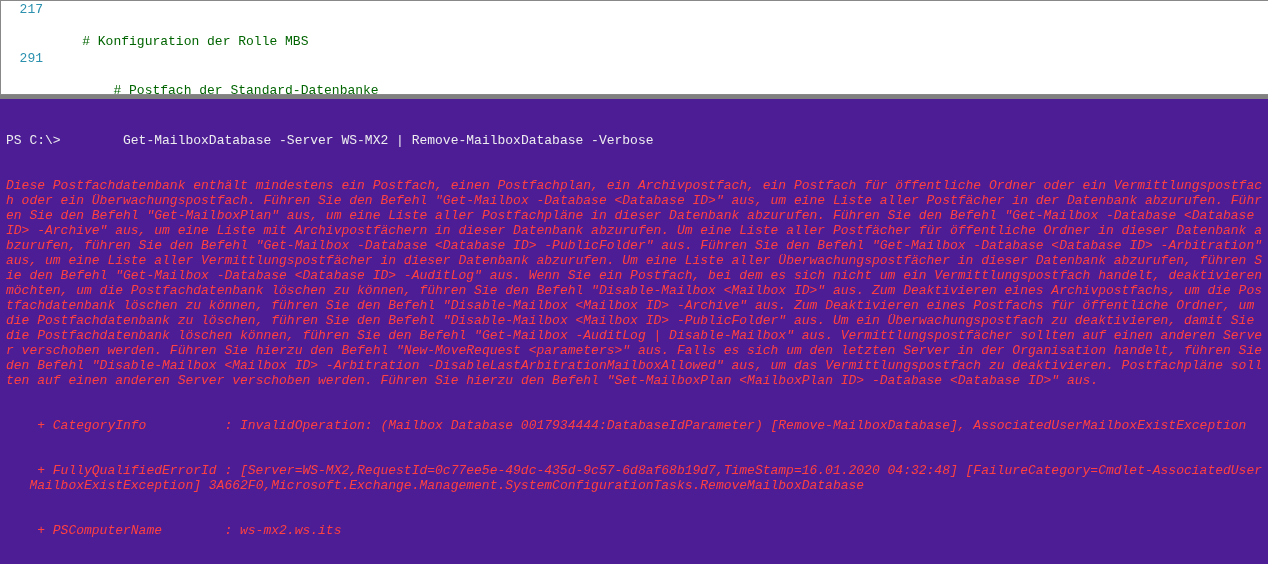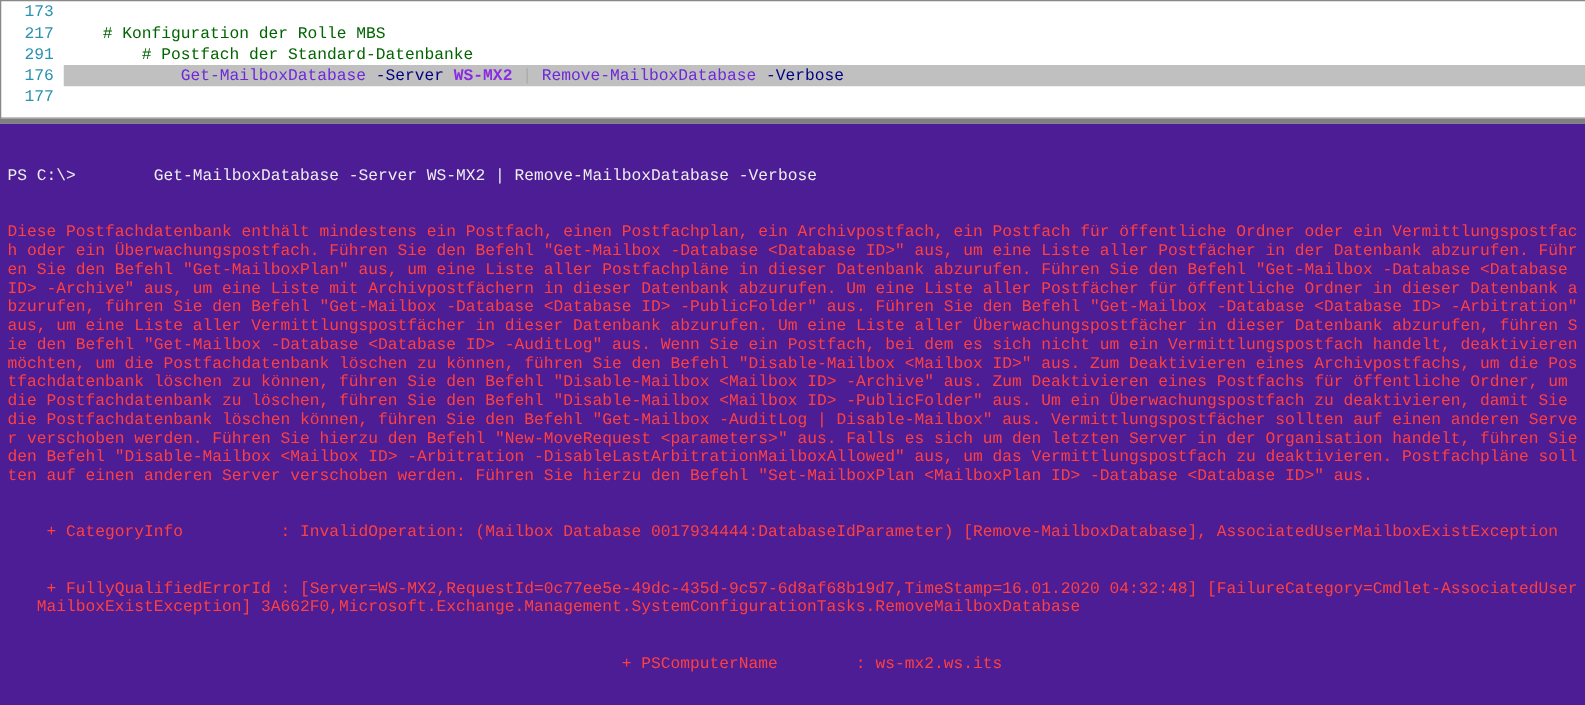--- a/index.html
+++ b/index.html
@@ -28,20 +28,21 @@
     width: 50px;
     text-align: right;
     color: #2b91af;
     padding-right: 8px;
     user-select: none;
     flex-shrink: 0;
   }
   .code-content {
     flex: 1;
     white-space: pre;
+    margin-top: 32px;
   }
   .tok-comment { color: #006400; }
   .tok-cmdlet  { color: #6d28d9; }
   .tok-param   { color: #000080; }
   .tok-value   { color: #8a2be2; font-weight: bold; }
   .tok-op      { color: #a9a9a9; }
   .sel { background: #c0c0c0; }
   .splitter {
     height: 4px;
     background: #808080;
@@ -50,36 +51,35 @@
     background: #4c1d95;
     color: #eee;
     height: 465px;
     padding: 4px 6px;
     overflow: auto;
     line-height: 15px;
     white-space: pre-wrap;
     word-break: break-all;
   }
   .prompt-line { color: #eeedf0; }
-  .err { color: #ff4040; }
+  .err { color: #ff4040; font-style: italic; }
 </style>
 </head>
 <body>
 
 <div class="editor-pane">
   <div id="code-lines">
-      <div class="code-line"><span class="gutter">173</span><span class="code-content"></span></div>
       <div class="code-line"><span class="gutter">217</span><span class="code-content"><span>    </span><span class="tok-comment"># Konfiguration der Rolle MBS</span></span></div>
       <div class="code-line"><span class="gutter">291</span><span class="code-content"><span>        </span><span class="tok-comment"># Postfach der Standard-Datenbanke</span></span></div>
       <div class="code-line"><span class="gutter">176</span><span class="code-content sel"><span>            </span><span class="tok-cmdlet">Get-MailboxDatabase</span><span> </span><span class="tok-param">-Server</span><span> </span><span class="tok-value">WS-MX2</span><span> </span><span class="tok-op">|</span><span> </span><span class="tok-cmdlet">Remove-MailboxDatabase</span><span> </span><span class="tok-param">-Verbose</span></span></div>
       <div class="code-line"><span class="gutter">177</span><span class="code-content"></span></div>
     </div>
 </div>
 
 <div class="splitter"></div>
 
 <div class="console-pane">
   <div class="prompt-line">PS C:\&gt;        Get-MailboxDatabase -Server WS-MX2 | Remove-MailboxDatabase -Verbose</div>
   <div class="err">Diese Postfachdatenbank enthält mindestens ein Postfach, einen Postfachplan, ein Archivpostfach, ein Postfach für öffentliche Ordner oder ein Vermittlungspostfach oder ein Überwachungspostfach. Führen Sie den Befehl "Get-Mailbox -Database &lt;Database ID&gt;" aus, um eine Liste aller Postfächer in der Datenbank abzurufen. Führen Sie den Befehl "Get-MailboxPlan" aus, um eine Liste aller Postfachpläne in dieser Datenbank abzurufen. Führen Sie den Befehl "Get-Mailbox -Database &lt;Database ID&gt; -Archive" aus, um eine Liste mit Archivpostfächern in dieser Datenbank abzurufen. Um eine Liste aller Postfächer für öffentliche Ordner in dieser Datenbank abzurufen, führen Sie den Befehl "Get-Mailbox -Database &lt;Database ID&gt; -PublicFolder" aus. Führen Sie den Befehl "Get-Mailbox -Database &lt;Database ID&gt; -Arbitration" aus, um eine Liste aller Vermittlungspostfächer in dieser Datenbank abzurufen. Um eine Liste aller Überwachungspostfächer in dieser Datenbank abzurufen, führen Sie den Befehl "Get-Mailbox -Database &lt;Database ID&gt; -AuditLog" aus. Wenn Sie ein Postfach, bei dem es sich nicht um ein Vermittlungspostfach handelt, deaktivieren möchten, um die Postfachdatenbank löschen zu können, führen Sie den Befehl "Disable-Mailbox &lt;Mailbox ID&gt;" aus. Zum Deaktivieren eines Archivpostfachs, um die Postfachdatenbank löschen zu können, führen Sie den Befehl "Disable-Mailbox &lt;Mailbox ID&gt; -Archive" aus. Zum Deaktivieren eines Postfachs für öffentliche Ordner, um die Postfachdatenbank zu löschen, führen Sie den Befehl "Disable-Mailbox &lt;Mailbox ID&gt; -PublicFolder" aus. Um ein Überwachungspostfach zu deaktivieren, damit Sie die Postfachdatenbank löschen können, führen Sie den Befehl "Get-Mailbox -AuditLog | Disable-Mailbox" aus. Vermittlungspostfächer sollten auf einen anderen Server verschoben werden. Führen Sie hierzu den Befehl "New-MoveRequest &lt;parameters&gt;" aus. Falls es sich um den letzten Server in der Organisation handelt, führen Sie den Befehl "Disable-Mailbox &lt;Mailbox ID&gt; -Arbitration -DisableLastArbitrationMailboxAllowed" aus, um das Vermittlungspostfach zu deaktivieren. Postfachpläne sollten auf einen anderen Server verschoben werden. Führen Sie hierzu den Befehl "Set-MailboxPlan &lt;MailboxPlan ID&gt; -Database &lt;Database ID&gt;" aus.</div>
   <div class="err" id="catinfo" style="padding-left: 3ch; text-indent: 1ch;">+ CategoryInfo          : InvalidOperation: (Mailbox Database 0017934444:DatabaseIdParameter) [Remove-MailboxDatabase], AssociatedUserMailboxExistException</div>
   <div class="err" id="fqerr" style="padding-left: 3ch; text-indent: 1ch;">+ FullyQualifiedErrorId : [Server=WS-MX2,RequestId=0c77ee5e-49dc-435d-9c57-6d8af68b19d7,TimeStamp=16.01.2020 04:32:48] [FailureCategory=Cmdlet-AssociatedUserMailboxExistException] 3A662F0,Microsoft.Exchange.Management.SystemConfigurationTasks.RemoveMailboxDatabase</div>
-  <div class="err" id="pscomp" style="padding-left: 3ch; text-indent: 1ch; text-align: center;">+ PSComputerName        : ws-mx2.ws.its</div>
+  <div class="err" id="pscomp" style="padding-left: 3ch; text-indent: 1ch;">+ PSComputerName        : ws-mx2.ws.its</div>
 </div>
 
 </body></html>

